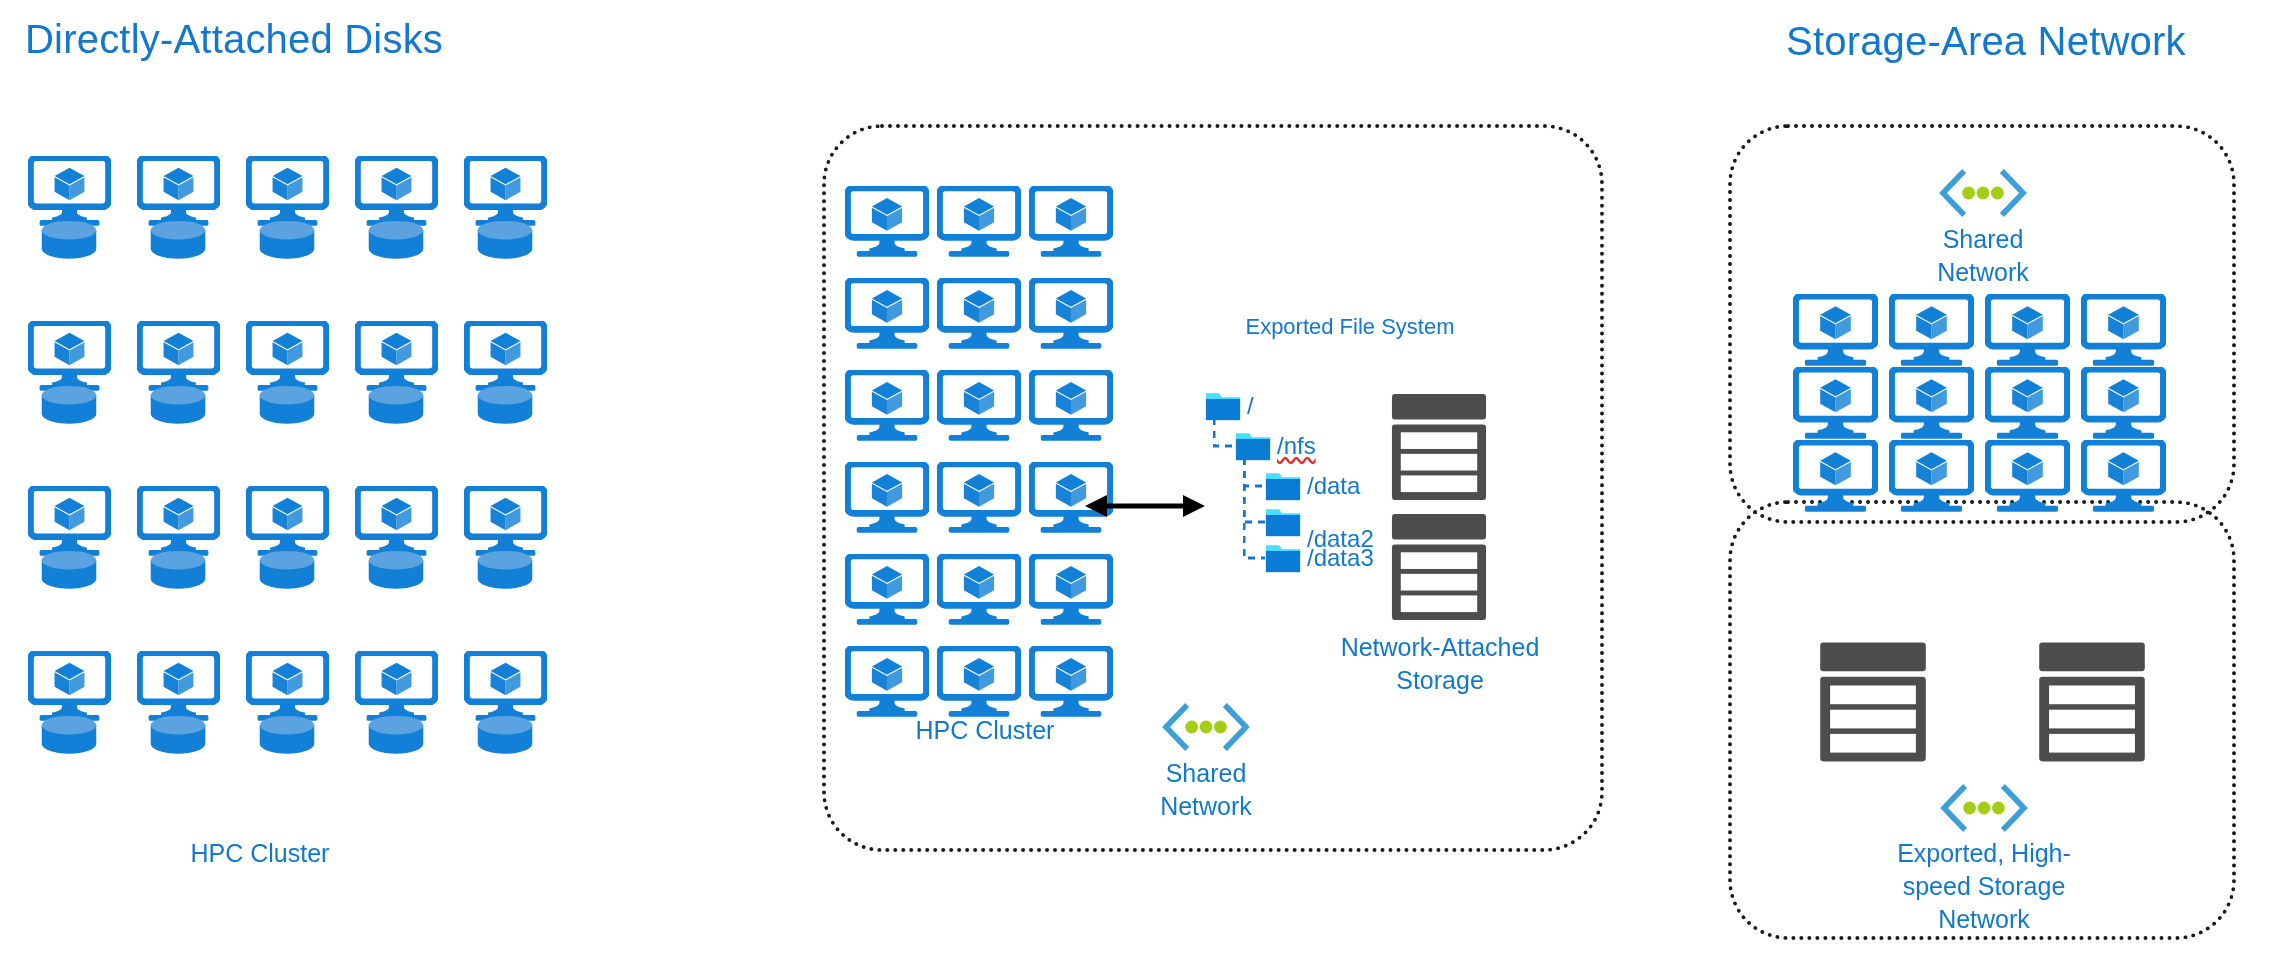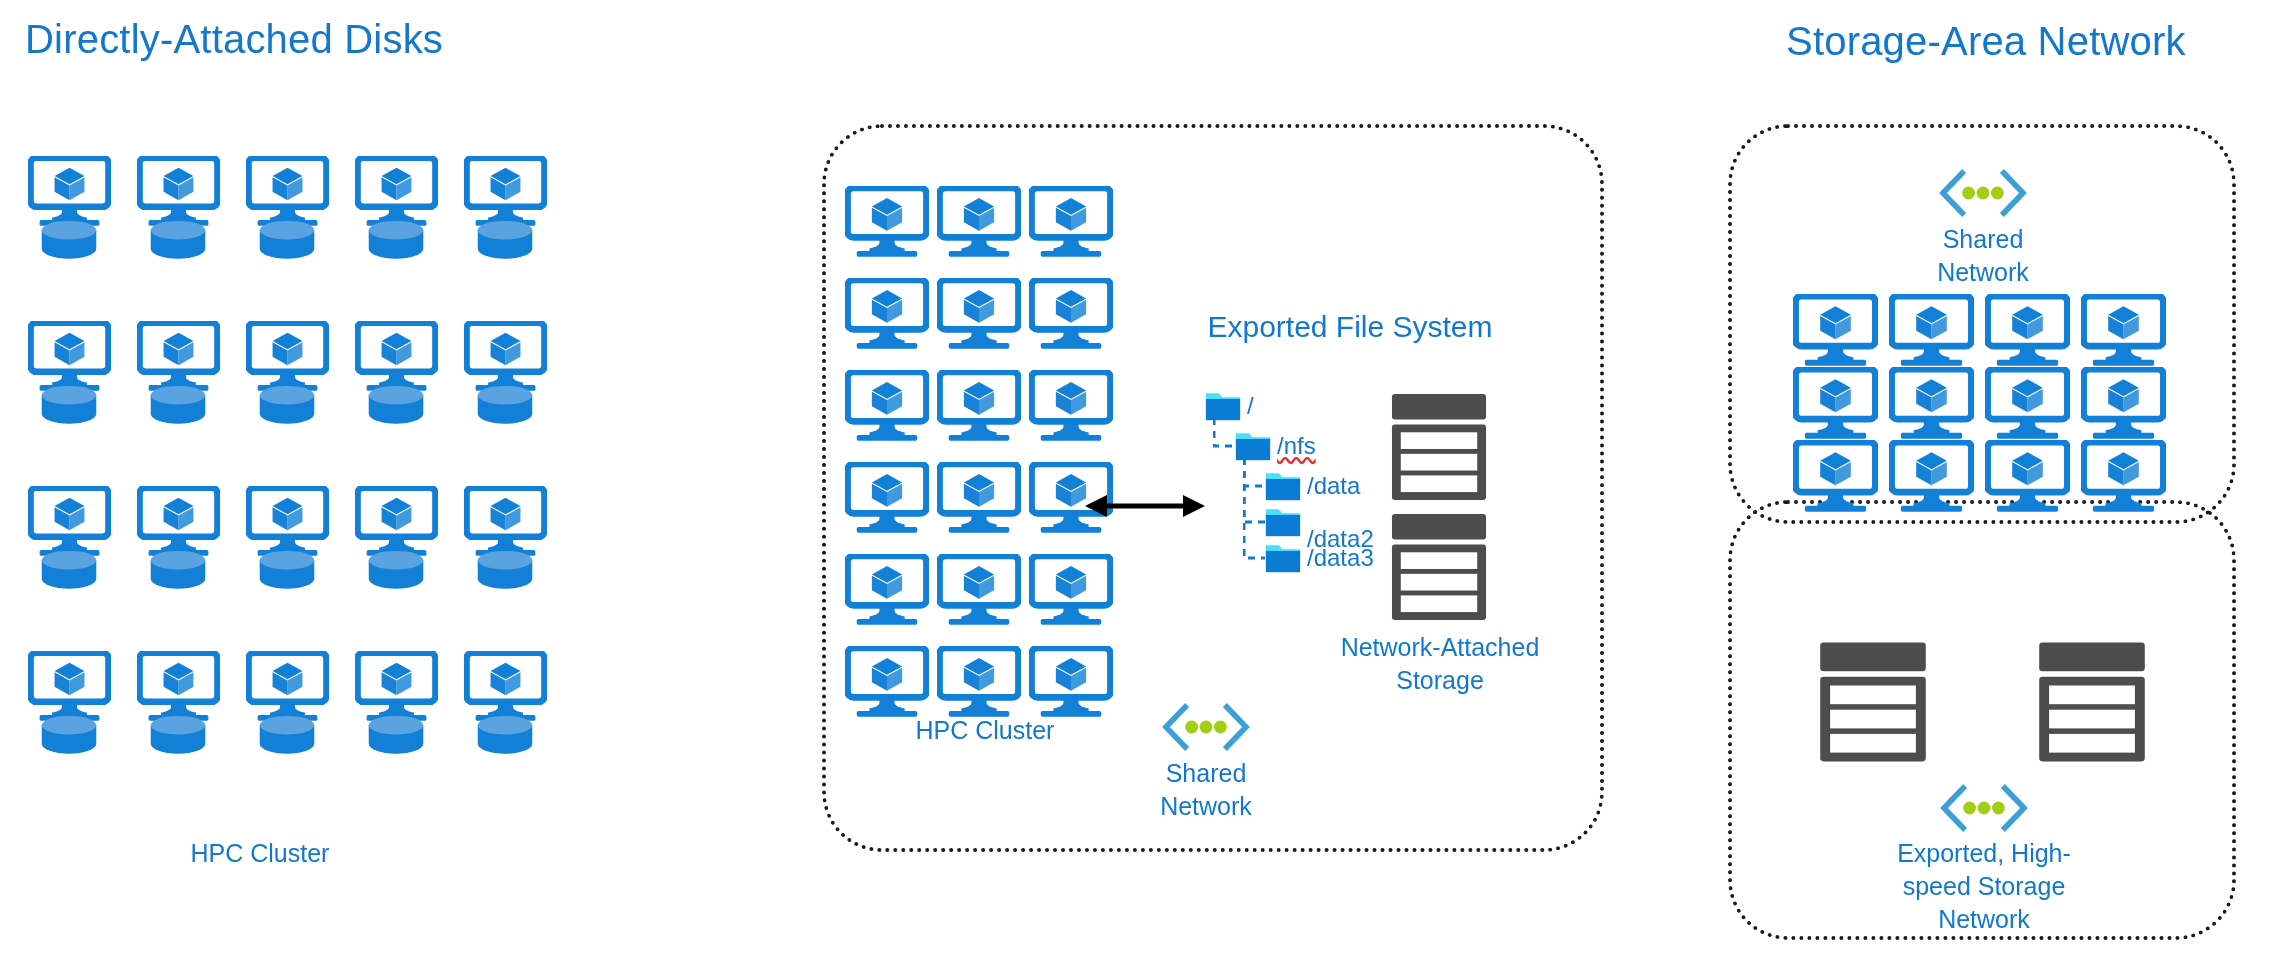--- a/index.html
+++ b/index.html
@@ -35,21 +35,21 @@
 
   
   .caption {
     position: absolute;
     color: #1278CE;
     font-size: 25px;
     line-height: 31px;
     text-align: center;
     white-space: pre-line;
   }
-  .caption.small { font-size: 30px; line-height: 29px; }
+  .caption.small { font-size: 22px; line-height: 29px; }
 
   
   .dotted-box {
     position: absolute;
     border: 4px dotted #1a1a1a;
     border-radius: 60px;
     box-sizing: border-box;
     background: transparent;
   }
 

